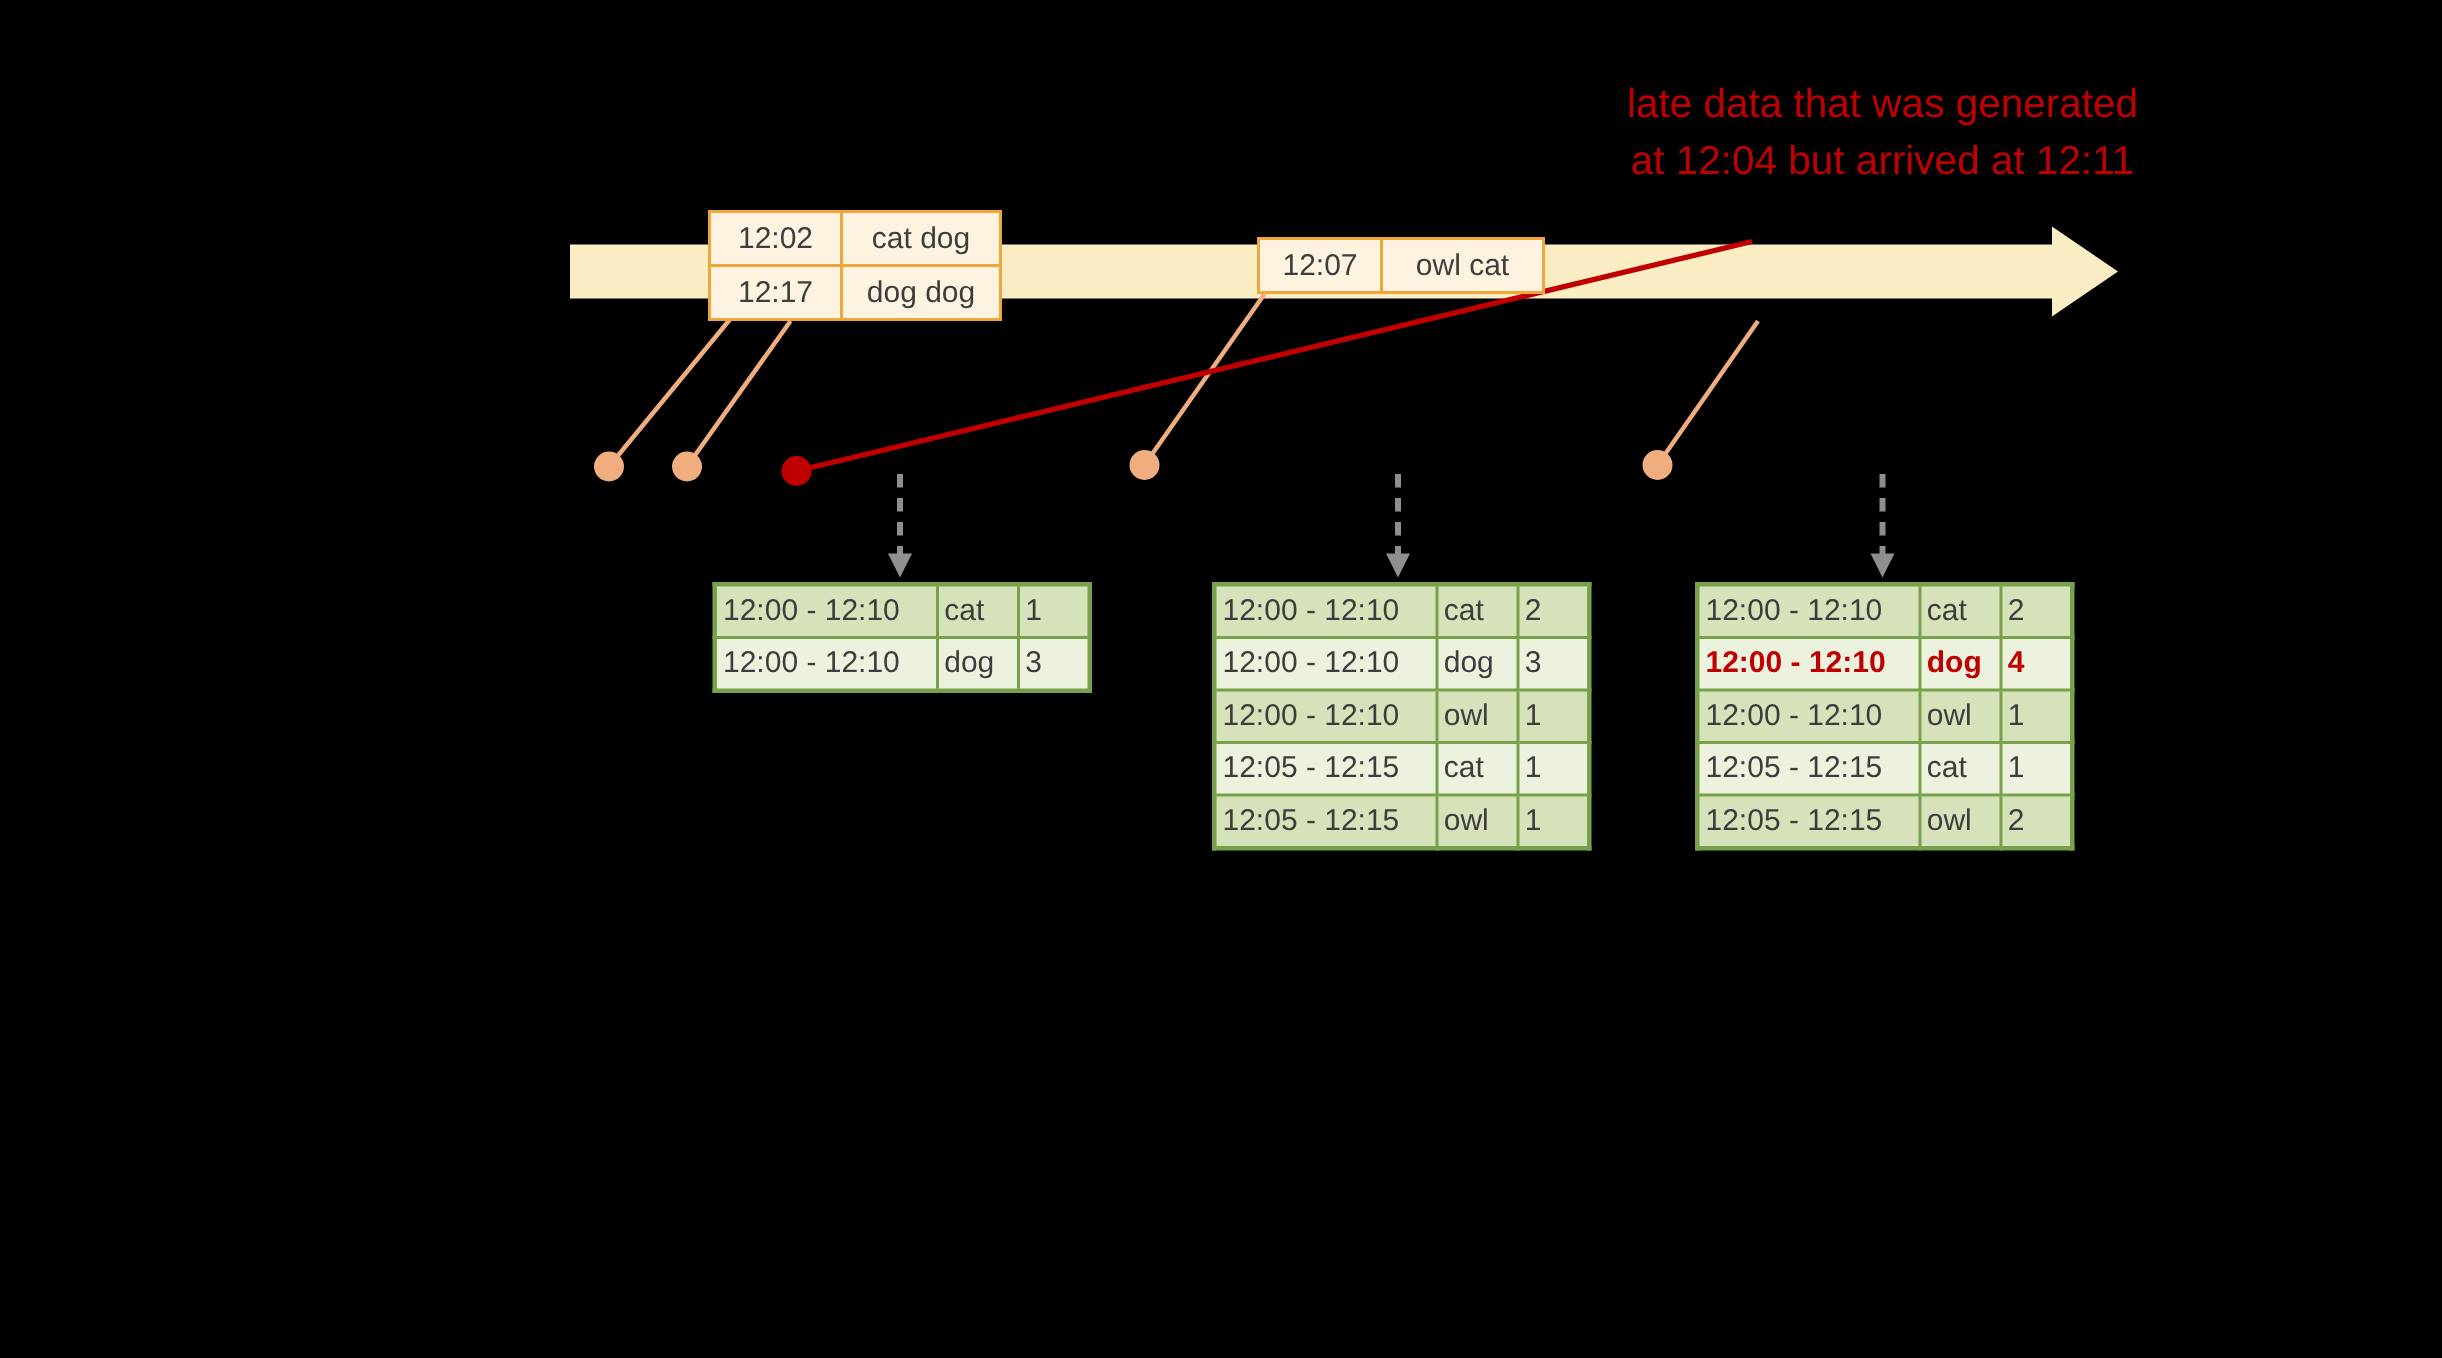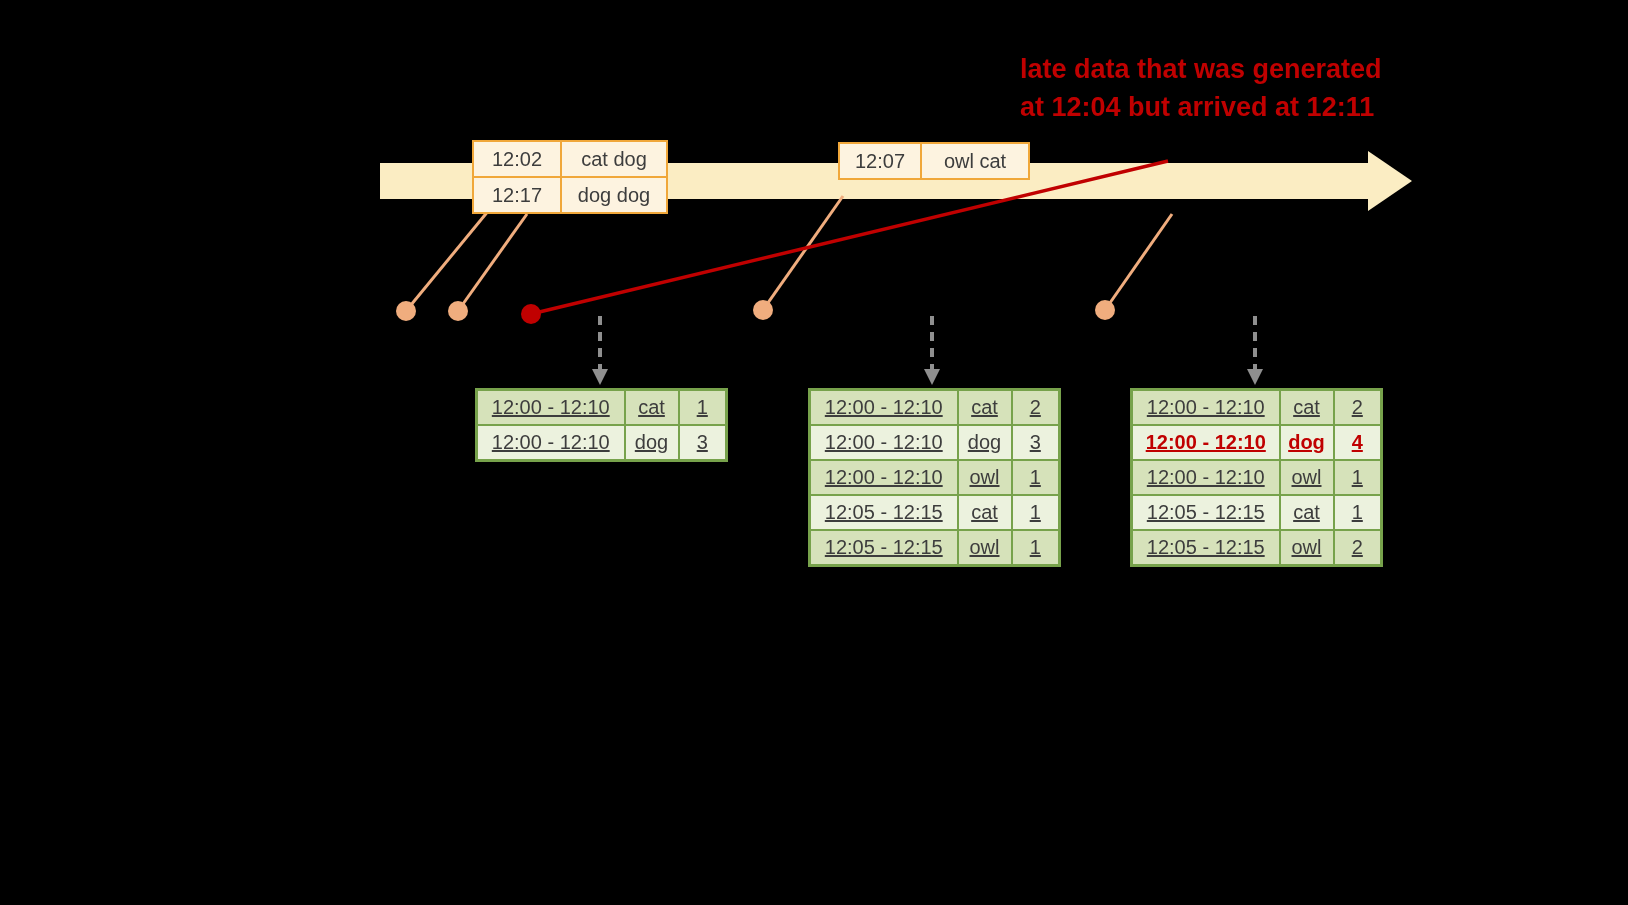--- a/index.html
+++ b/index.html
@@ -19,21 +19,21 @@
   html,body{margin:0;padding:0;background:var(--bg);}
   .canvas{
     position:relative;width:1628px;height:905px;background:var(--bg);
     font-family:"Liberation Sans", sans-serif;overflow:hidden;
   }
   .layer{position:absolute;left:0;top:0;}
 
   
   .annotation{
     position:absolute;color:var(--red);font-size:27px;line-height:38px;
-    font-weight:700;
+    text-align:center;font-weight:400;
   }
   .annotation.top{left:1020px;top:50px;width:470px;}
   .annotation.bottom{left:1028px;top:630px;width:450px;}
 
   
   table.event-box{
     position:absolute;border-collapse:collapse;table-layout:fixed;
     background:transparent;
   }
   table.event-box td{
@@ -49,22 +49,22 @@
   }
 
   
   table.result-table{
     position:absolute;border-collapse:collapse;table-layout:fixed;
     border:3px solid var(--tbl-border);
   }
   table.result-table td{
     border:2px solid var(--tbl-border);
     height:33px;padding:0 4px;
-    text-align:center;vertical-align:middle;
-    font-size:20px;color:var(--ink);white-space:nowrap;text-decoration:underline;
+    vertical-align:middle;
+    font-size:20px;color:var(--ink);white-space:nowrap;
   }
   table.result-table tr:nth-child(odd) td{background:var(--row-dark);}
   table.result-table tr:nth-child(even) td{background:var(--row-light);}
   table.result-table tr.highlight td{color:var(--red);font-weight:bold;}
   .c-window{width:148px;} .c-word{width:54px;} .c-count{width:48px;}
 </style>
 </head>
 <body>
 
 <div class="canvas">
@@ -112,21 +112,21 @@
       <td>12:02</td>
       <td>cat dog</td>
     </tr>
     <tr>
       <td>12:17</td>
       <td>dog dog</td>
     </tr>
   </tbody>
     </table>
 
-  <table class="event-box" style="left:838px;top:142px;">
+  <table class="event-box" style="left:838px;top:158px;">
     <colgroup>
         <col style="width:82px">
         <col style="width:108px">
       </colgroup>
     <tbody>
         <tr>
       <td>12:07</td>
       <td>owl cat</td>
     </tr>
   </tbody>

